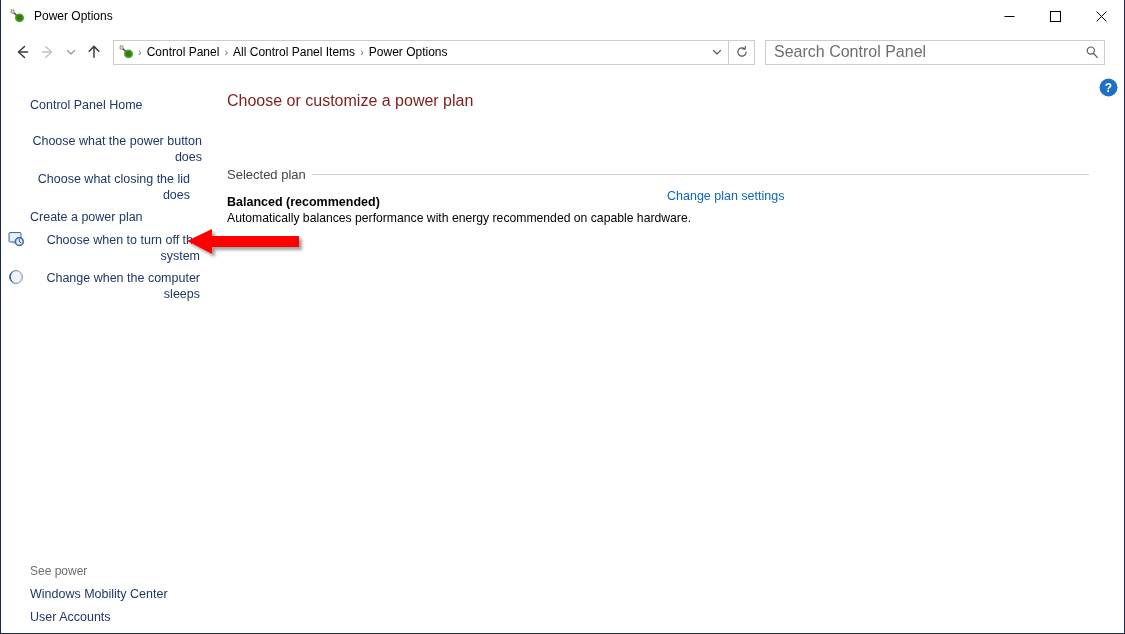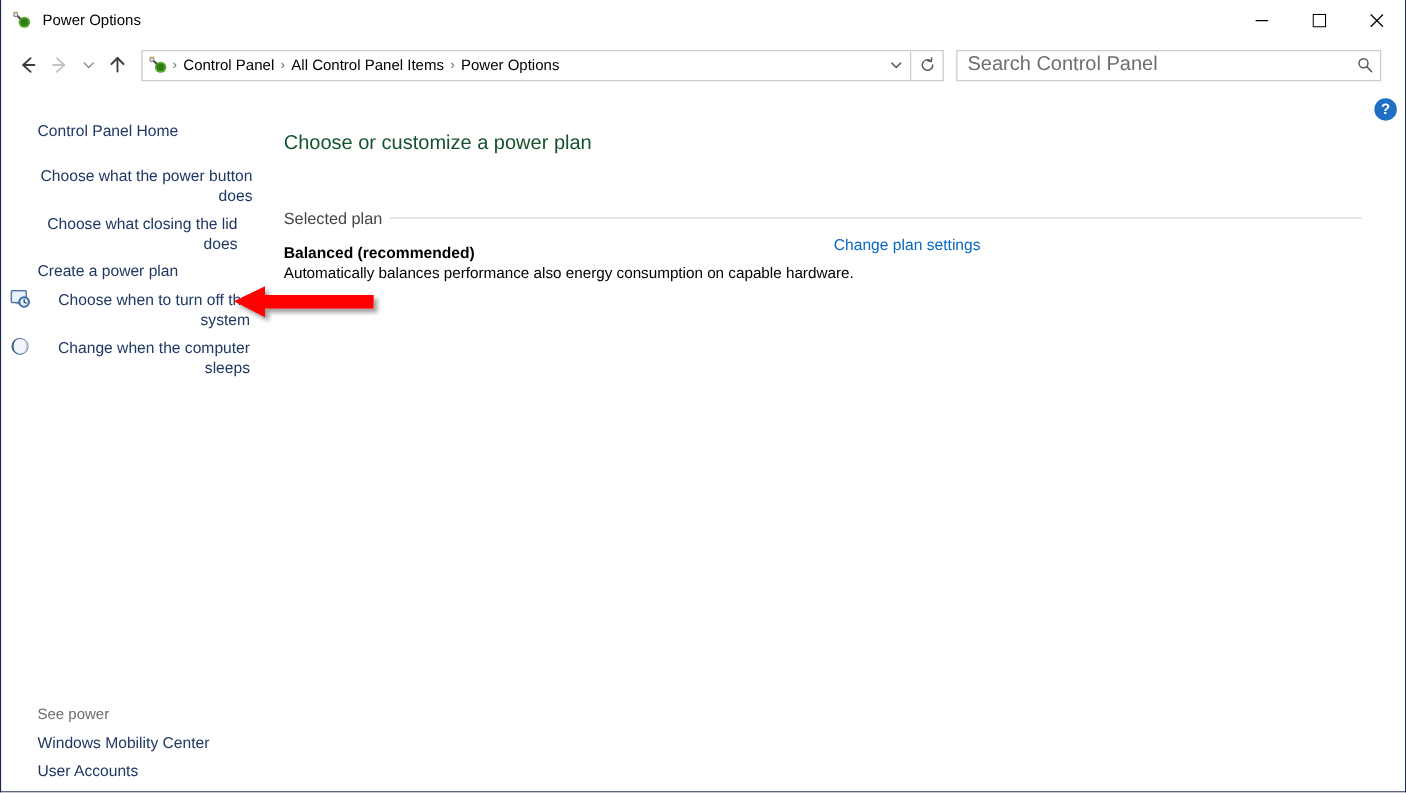--- a/index.html
+++ b/index.html
@@ -203,23 +203,23 @@
   .main {
     position: absolute;
     top: 0;
     left: 218px;
     right: 0;
     height: 100%;
   }
   .page-title {
     position: absolute;
     left: 8px;
-    top: 34px;
+    top: 20px;
     font-size: 16px;
-    color: #14532d;
+    color: #7f1d1d;
     white-space: nowrap;
   }
   .page-desc {
     position: absolute;
     left: 8px;
     top: 48px;
     width: 582px;
     font-size: 12.2px;
     color: #000;
     line-height: 18px;
@@ -449,21 +449,21 @@
         </svg>
       </div>
 
       <div class="page-title">Choose or customize a power plan</div>
 
 
       <div class="section-rule"></div>
       <div class="section-label">Selected plan</div>
 
       <div class="plan-name">Balanced (recommended)</div>
-      <div class="plan-desc">Automatically balances performance also energy consumption on capable hardware.</div>
+      <div class="plan-desc">Automatically balances performance with energy recommended on capable hardware.</div>
       <div class="change-link">Change plan settings</div>
     </div>
 
     <div class="arrow-anno">
       <svg class="ico-svg" width="118" height="34" viewBox="0 0 118 34">
         <defs>
           <filter id="arrowshadow" x="-20%" y="-20%" width="150%" height="160%">
             <feDropShadow dx="3" dy="3" stdDeviation="1.8" flood-color="#808080" flood-opacity="0.75"></feDropShadow>
           </filter>
         </defs>

